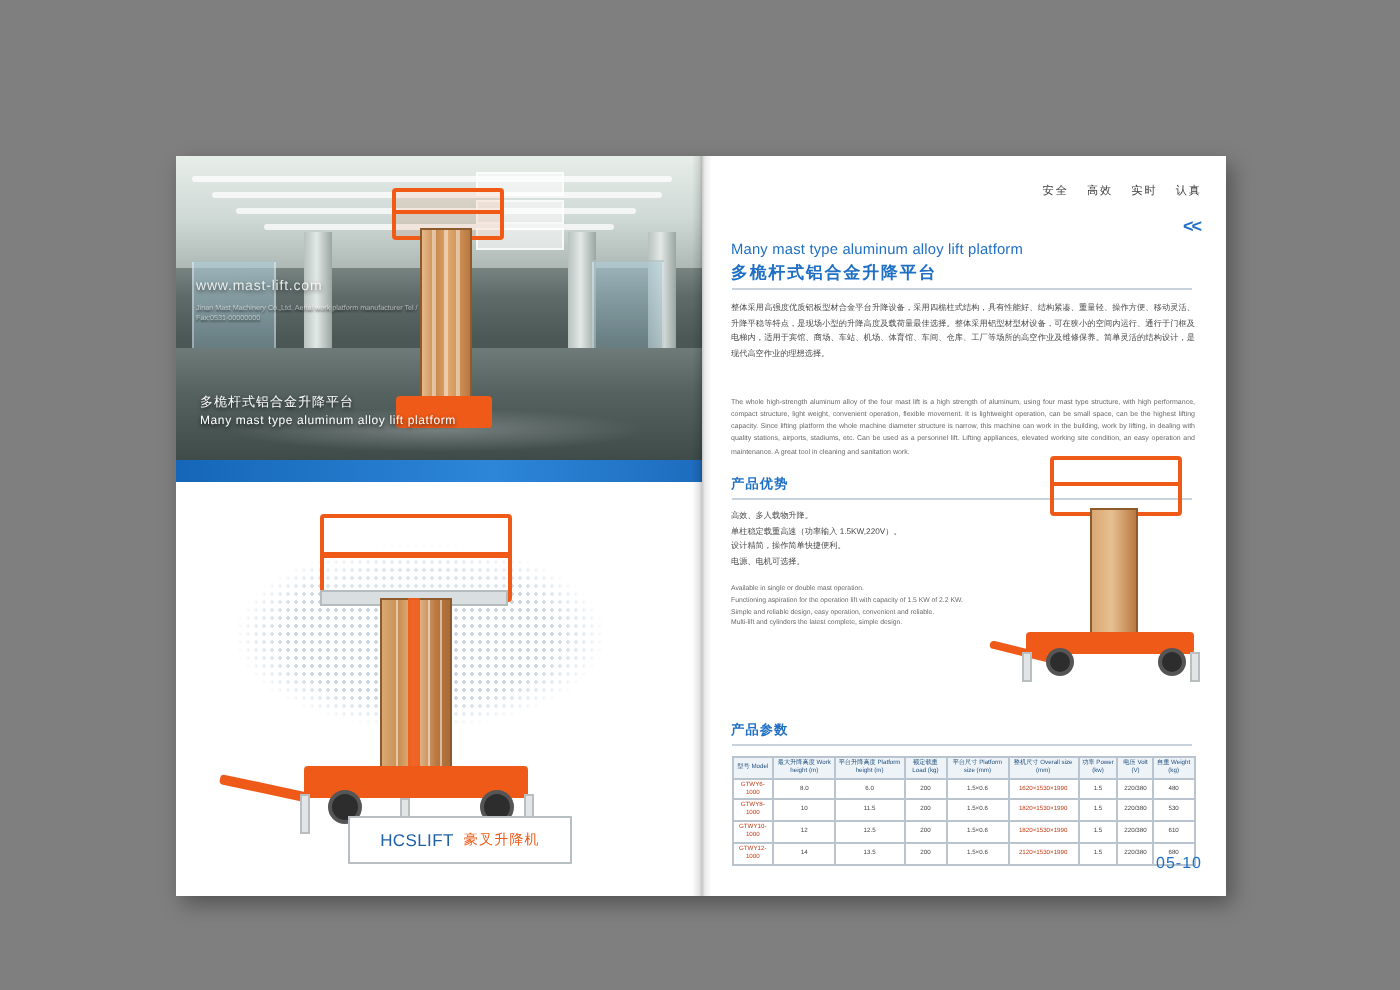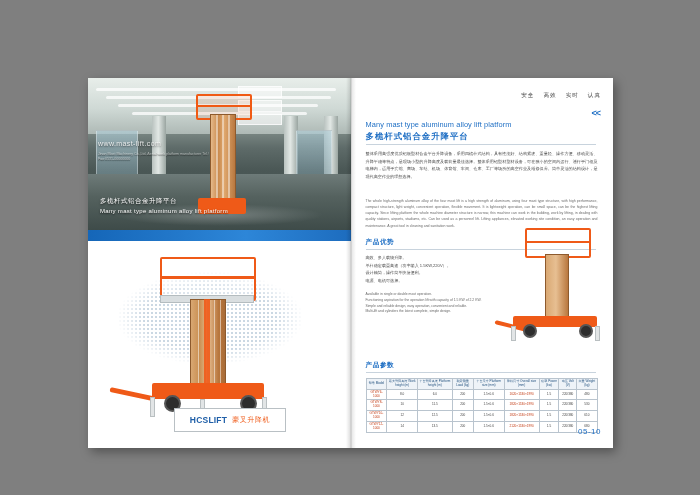--- a/index.html
+++ b/index.html
@@ -288,21 +288,21 @@
     width: 110px; height: 22px;
     border: 1px solid #b9c0c4;
     background: #fff;
     display: flex;
     align-items: center;
     justify-content: center;
     gap: 5px;
   }
   .logo-mark {
     font-size: 8.5px;
-    font-weight: bold;
+    font-weight: normal;
     color: #1f5fa8;
     letter-spacing: 0.2px;
   }
   .logo-cn {
     font-size: 7px;
     color: #ef5a18;
     letter-spacing: 0.6px;
   }
   
   .rp {

